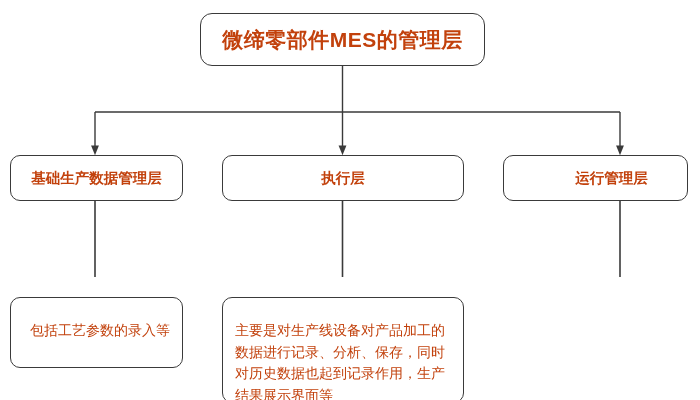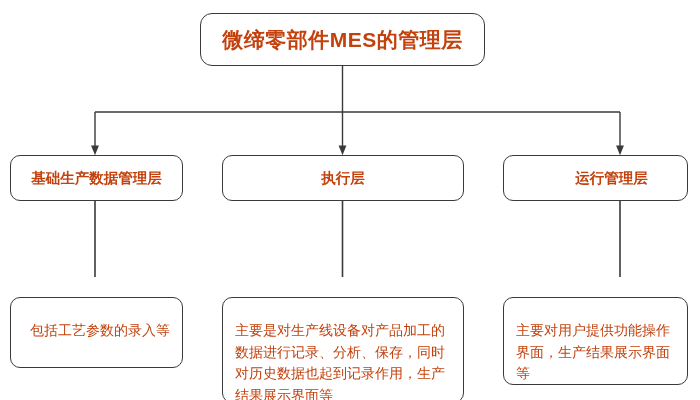--- a/index.html
+++ b/index.html
@@ -124,17 +124,14 @@
   </div>
 
   <div class="node node-desc desc-1">
     <span class="label">包括工艺参数的录入等</span>
   </div>
 
   <div class="node node-desc desc-2">
     <span class="label">主要是对生产线设备对产品加工的数据进行记录、分析、保存，同时对历史数据也起到记录作用，生产结果展示界面等</span>
   </div>
 
-  <div class="node node-desc desc-3">
-    <span class="label">主要对用户提供功能操作界面，生产结果展示界面等</span>
-  </div>
 
 </div>
 
 </body></html>

